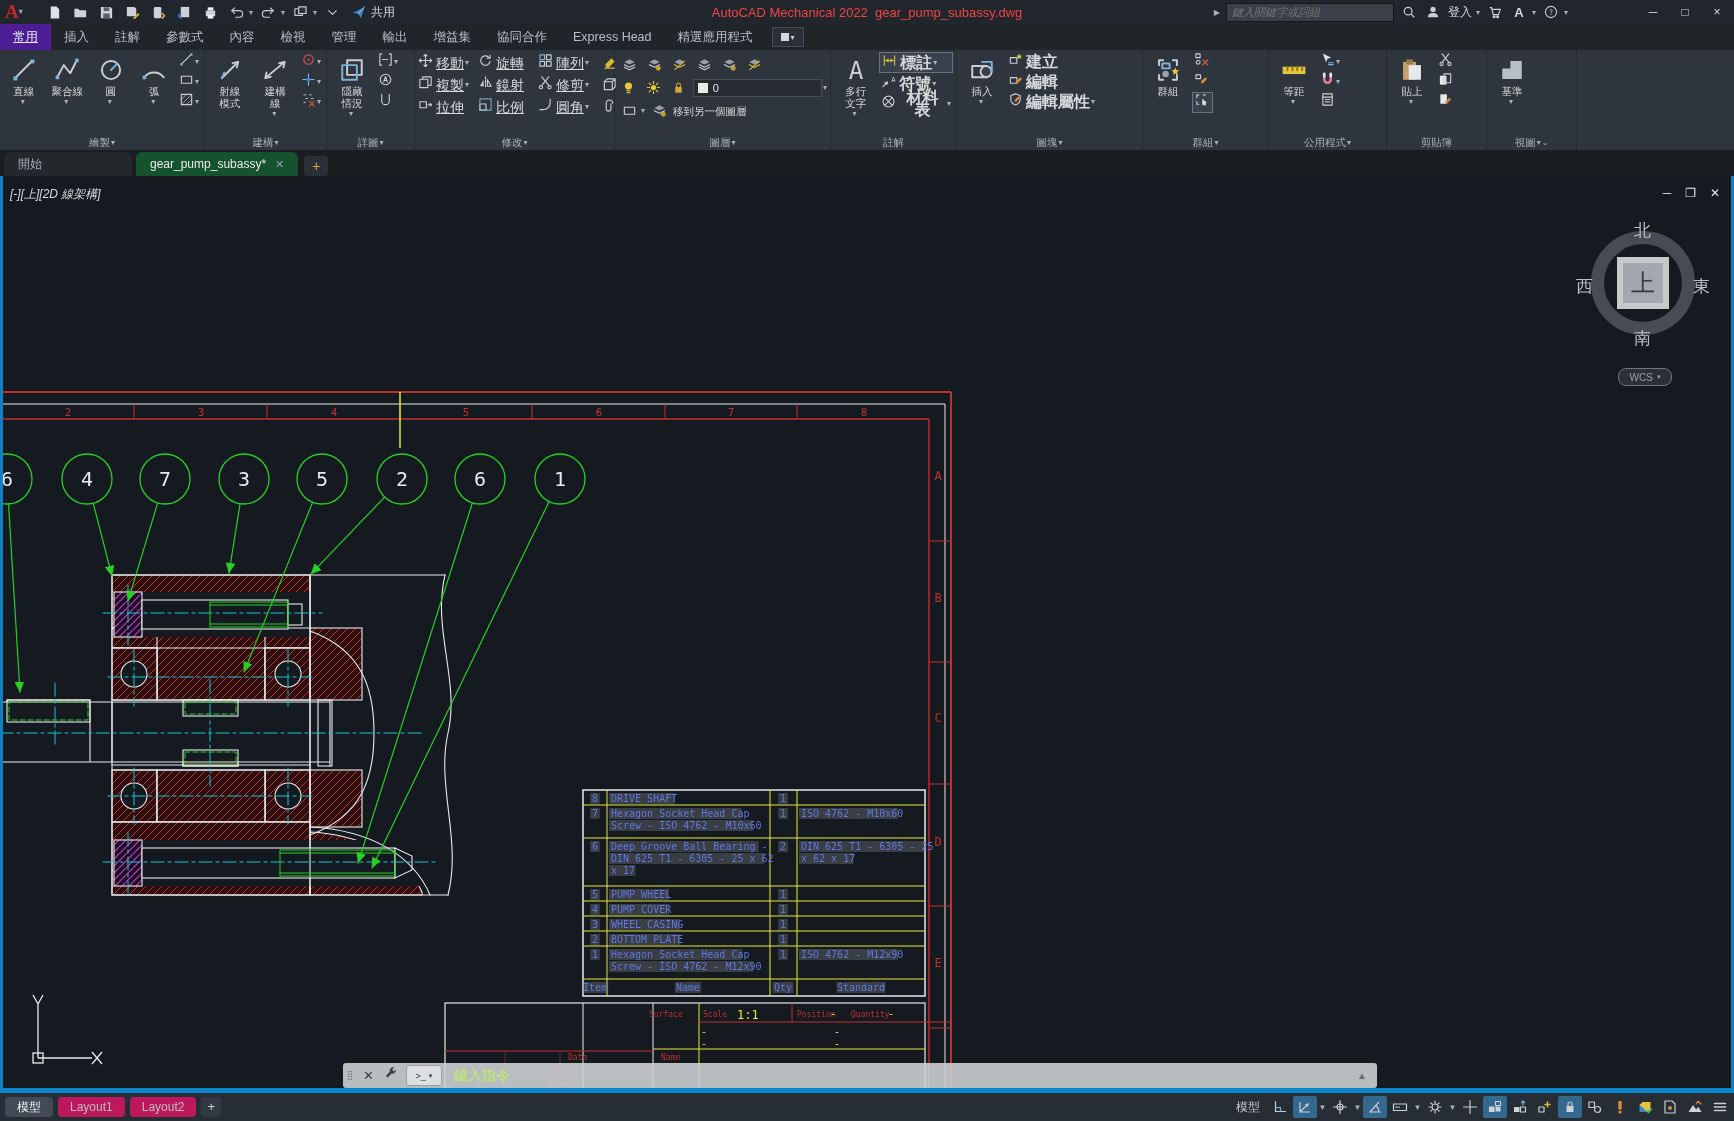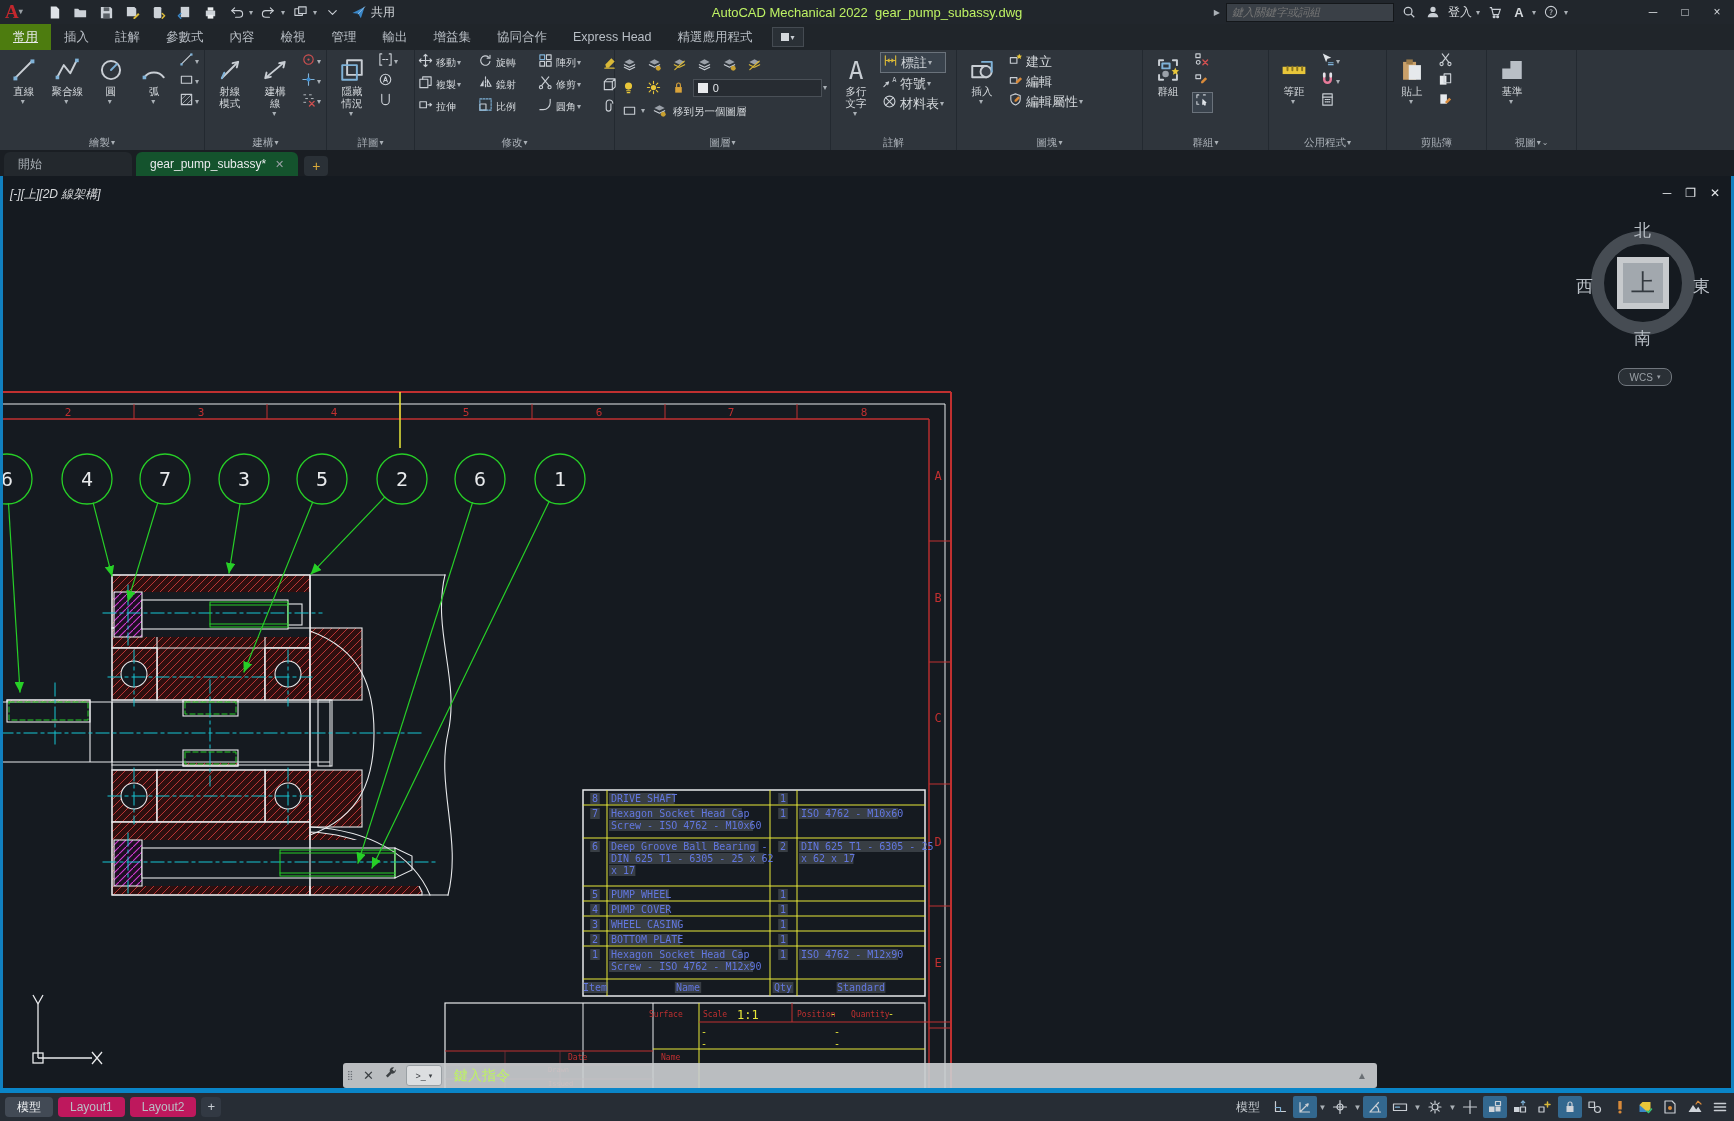--- a/index.html
+++ b/index.html
@@ -9,54 +9,54 @@
   .abs{position:absolute;}
   
   #titlebar{left:0;top:0;width:1734px;height:24px;background:#21262c;display:flex;align-items:center;}
   #logo{width:26px;height:20px;margin-left:5px;color:#c2272d;font-weight:bold;font-size:19px;line-height:20px;font-family:"Liberation Serif",serif;}
   #logo span{font-size:8px;color:#9aa0a6;vertical-align:top;}
   .qat{display:flex;align-items:center;margin-left:12px;gap:4px;}
   .qbtn{width:22px;height:20px;display:flex;align-items:center;justify-content:center;}
   .qbtn svg{width:15px;height:15px;}
   .caret{color:#aab0b6;font-size:8px;margin-left:-2px;}
   #share-label{font-size:12px;color:#d4d8dc;margin-left:2px;}
-  #title-center{position:absolute;left:0;right:0;text-align:center;font-size:13px;color:#bef264;pointer-events:none;}
+  #title-center{position:absolute;left:0;right:0;text-align:center;font-size:13px;color:#ef4444;pointer-events:none;}
   #title-right{position:absolute;right:4px;top:0;height:24px;display:flex;align-items:center;gap:6px;}
   #search-box{width:156px;height:17px;background:#3a4047;border:1px solid #14171a;color:#8a9097;
       font-style:italic;font-size:11px;padding:0 5px;}
   .tr-ic{width:18px;height:18px;display:flex;align-items:center;justify-content:center;}
   .tr-ic svg{width:14px;height:14px;}
   #signin{font-size:12px;color:#d4d8dc;}
   .winbtn{width:26px;height:20px;text-align:center;font-size:12px;color:#d4d8dc;line-height:20px;}
   
   #ribbontabs{left:0;top:24px;width:1734px;height:26px;background:#20252a;display:flex;align-items:flex-end;}
   .rtab{padding:5px 13px;font-size:12.5px;color:#b9bfc6;height:16px;line-height:16px;}
-  .rtab.active{background:#4d7c0f;color:#e8eaec;text-decoration:underline;}
+  .rtab.active{background:#4c1d95;color:#e8eaec;text-decoration:underline;}
   #rib-overflow{margin-left:6px;margin-bottom:3px;width:30px;height:18px;background:#2a3036;border:1px solid #454b52;
      display:flex;align-items:center;justify-content:center;gap:2px;font-size:8px;color:#c9ced4;}
   #rib-overflow .sq{width:8px;height:8px;background:#d4d8dc;}
   
   #ribbon{left:0;top:50px;width:1734px;height:100px;background:#2f353c;display:flex;}
   .panel{height:100px;border-right:1px solid #232930;display:flex;flex-direction:column;box-sizing:border-box;}
   .pbody{flex:1;display:flex;padding:2px 3px 0 3px;gap:2px;}
   .plabel{height:15px;text-align:center;font-size:10.5px;color:#aab0b7;display:flex;align-items:center;justify-content:center;gap:3px;}
   .bb{width:44px;display:flex;flex-direction:column;align-items:center;padding-top:3px;}
   .bb .bic{height:30px;display:flex;align-items:center;}
   .bb .bic svg{width:26px;height:26px;}
   .blbl{font-size:10.5px;color:#d4d8dc;text-align:center;line-height:12px;}
   .sidecol{display:flex;flex-direction:column;justify-content:flex-start;gap:1px;}
   .mini{display:flex;align-items:center;gap:3px;height:19px;padding:0 2px;}
   .mini svg{width:15px;height:15px;}
-  .mini .blbl{font-size:13px;}
+  .mini .blbl{font-size:16px;font-weight:bold;}
   .mini.boxed{border:1px solid #6a727b;background:#39424c;}
   .grid3{display:flex;flex-direction:column;gap:1px;}
   .grow{display:flex;gap:2px;}
   .sbtn{display:flex;align-items:center;gap:3px;width:58px;height:21px;}
   .sbtn svg{width:15px;height:15px;}
-  .sbtn .blbl{font-size:10px;}
+  .sbtn .blbl{font-size:14px;text-decoration:underline;}
   .icobtn{width:22px;height:21px;display:flex;align-items:center;justify-content:center;}
   .icobtn svg{width:15px;height:15px;}
   .layrow{display:flex;align-items:center;gap:3px;height:21px;}
   #layer-field{width:120px;height:16px;background:#272c32;border:1px solid #4a5057;display:flex;align-items:center;font-size:11px;color:#e4e7ea;gap:5px;padding:0 4px;}
   #layer-field .sw{width:10px;height:10px;background:#e8eaec;}
   
   #filetabs{left:0;top:150px;width:1734px;height:26px;background:#1a1e23;display:flex;align-items:flex-end;}
   .ftab{height:24px;display:flex;align-items:center;padding:0 14px;font-size:12px;color:#aab0b6;
         border-top-left-radius:6px;border-top-right-radius:6px;margin-left:4px;}
   .ftab.start{background:#23282d;min-width:100px;}

